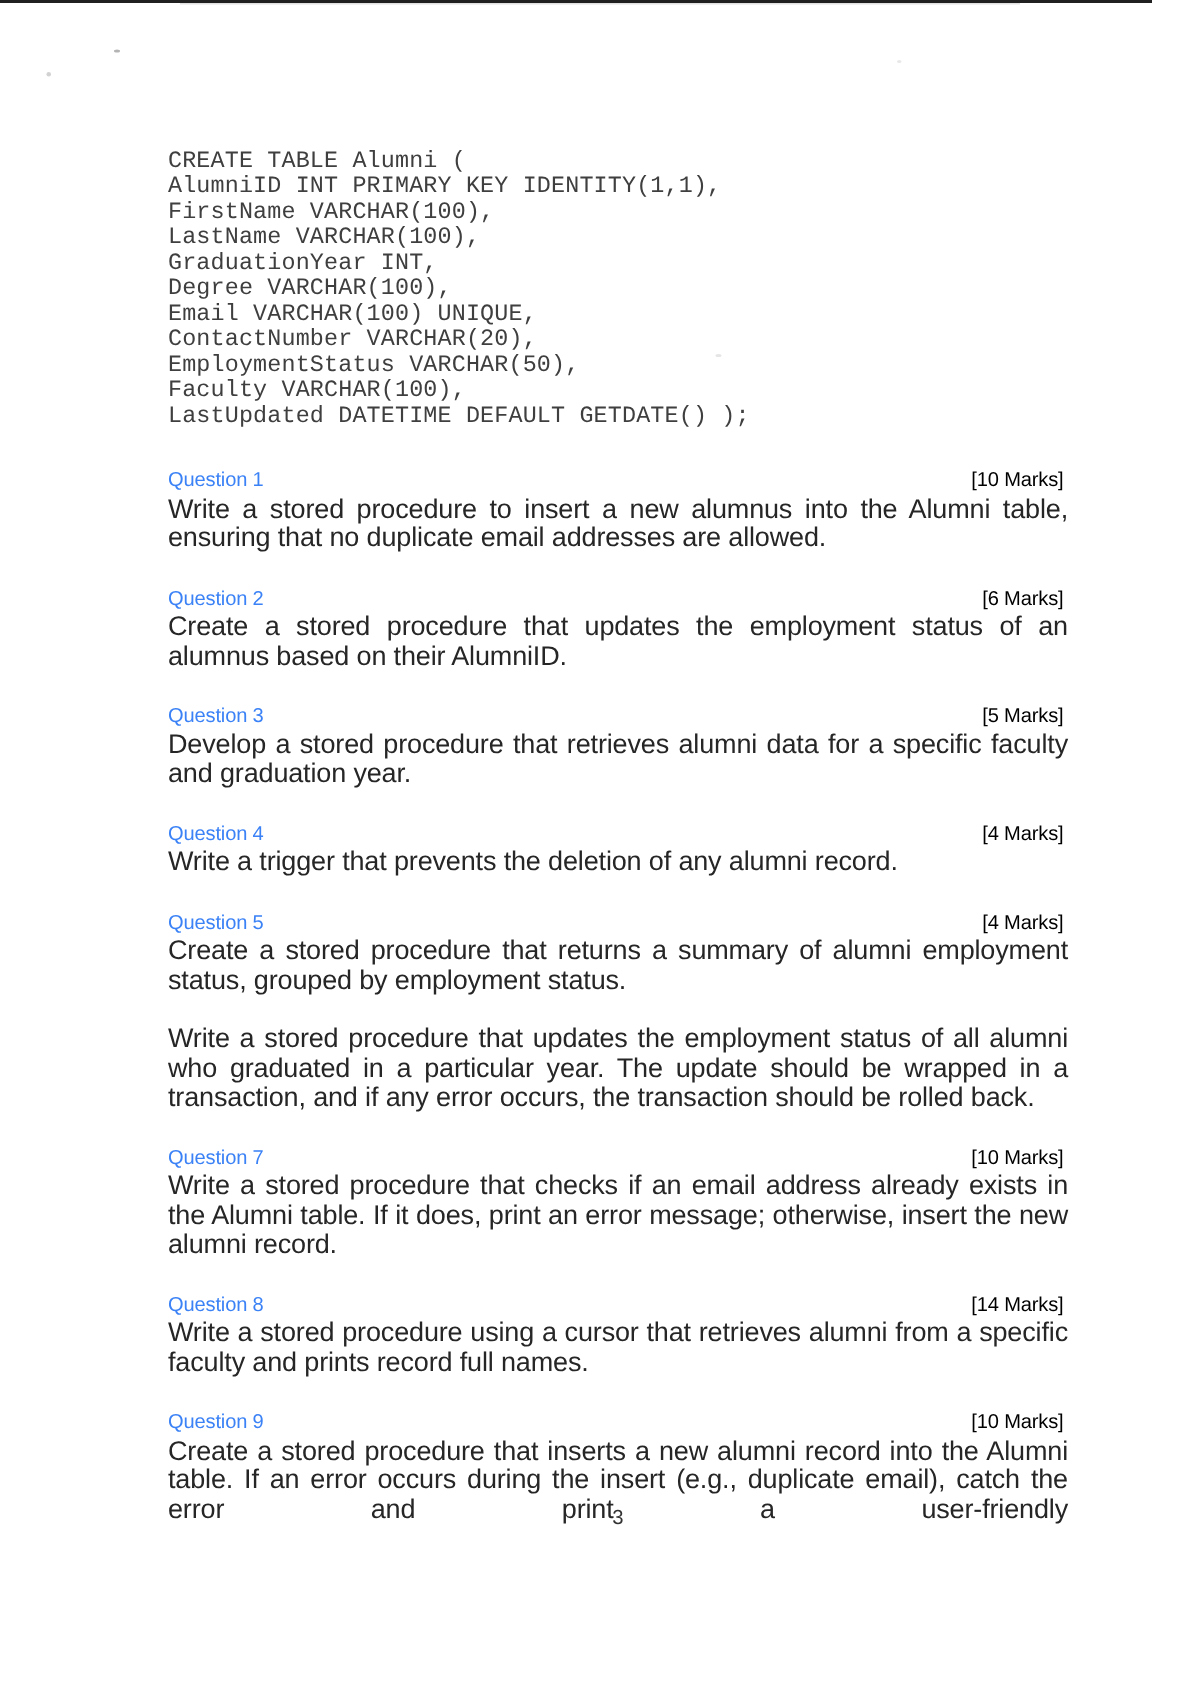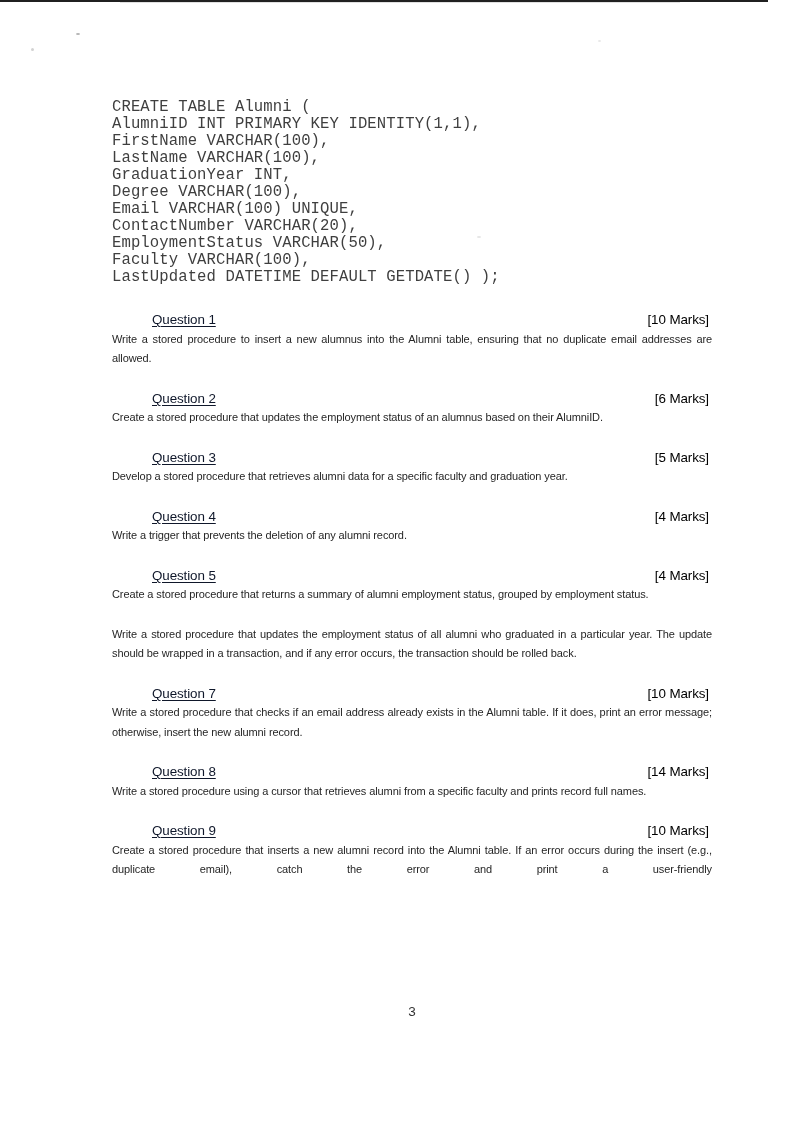--- a/index.html
+++ b/index.html
@@ -41,24 +41,24 @@
     letter-spacing:0.1px;
     color:#3f3f3f;
     white-space:pre;
   }
   .questions { margin-top:24px; }
   .question + .question { margin-top:20px; }
   .q-head {
     display:flex; justify-content:space-between; align-items:baseline;
     line-height:19.5px; font-size:13.4px; letter-spacing:-0.1px;
   }
-  .q-title { text-decoration:underline; text-underline-offset:2px; color:#0f172a;margin-left:40px; }
+  .q-title { text-underline-offset:2px; color:#3b82f6; }
   .q-marks { margin-right:3px; color:#000000; }
   .q-body {
-    font-size:11px; line-height:19.5px; letter-spacing:-0.1px;
+    font-size:18px; line-height:19.5px; letter-spacing:-0.1px;
     text-align:justify; color:#262626;
   }
   .q-body.justify-last { text-align-last:justify; }
   .footer {
     position:absolute; left:112px; top:1004px; width:600px;
     text-align:center; font-size:13.5px; color:#333333;
   }
 </style>
 </head>
 <body>

